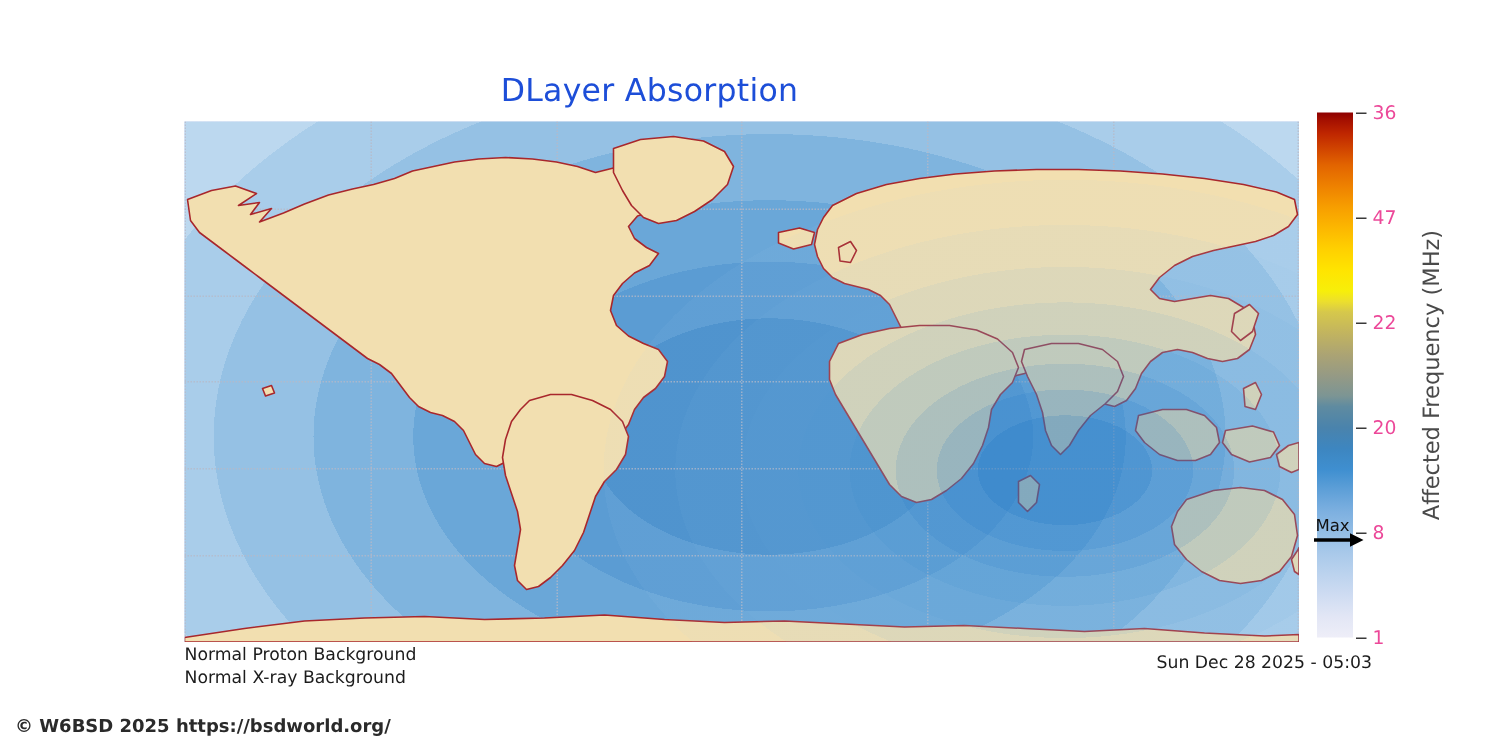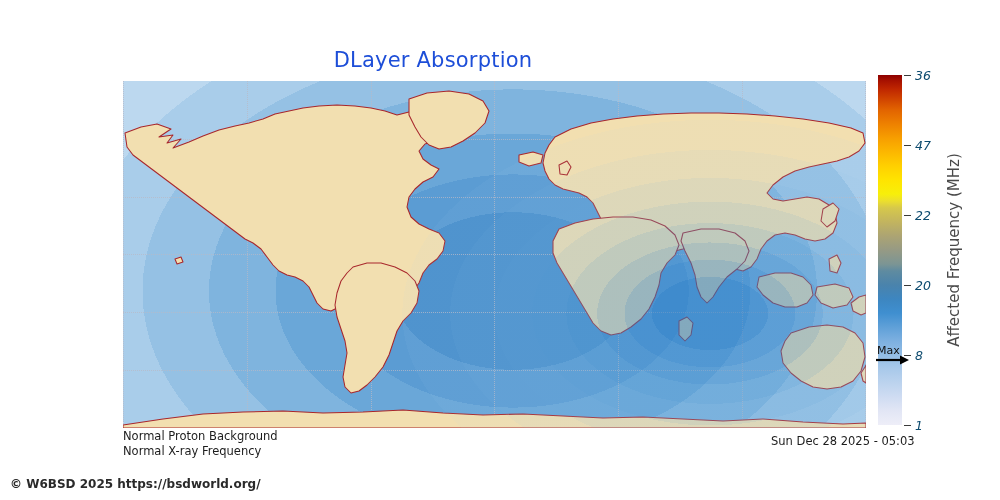--- a/index.html
+++ b/index.html
@@ -64,21 +64,21 @@
       #aca473 54%,  #c2b45f 58%,
       #d6c84b 62%,  #ecdf2d 64%,
       #f7ef0a 66%,  #ffe400 70%,
       #ffd000 74%,  #fcb700 78%,
       #f79e00 82%,  #ee8100 86%,
       #e26400 90%,  #d14500 93%,
       #bf2600 96%,  #a51000 98.5%,
       #8d0000 100%);
   }
   .cb-tick{position:absolute;left:904px;width:7px;height:0;border-top:1.4px solid #3a3a3a;}
-  .cb-lbl{position:absolute;left:915px;font-size:12.5px;color:#0c4a6e;transform:translateY(-50%);font-style:italic;}
+  .cb-lbl{position:absolute;left:915px;font-size:12.5px;color:#ec4899;transform:translateY(-50%);}
   .cb-title{
     position:absolute;left:919px;top:75px;width:350px;height:24px;
     transform-origin:0 0;transform:rotate(-90deg) translate(-350px,26px);
     text-align:center;font-size:15px;color:#4a4a4a;
   }
   .maxmark{position:absolute;left:876px;width:34px;height:22px;}
   .maxmark .mtxt{position:absolute;left:1px;top:-1px;font-size:11px;color:#111;}
   .maxmark svg{position:absolute;left:0;top:9px;}
 
   
@@ -213,17 +213,17 @@
     <span class="mtxt">Max</span>
     <svg width="34" height="12" viewBox="0 0 34 12">
       <line x1="0" y1="6" x2="25" y2="6" stroke="#000" stroke-width="2.2"></line>
       <polygon points="24,1.5 33,6 24,10.5" fill="#000"></polygon>
     </svg>
   </div>
 
   <div class="cb-title">Affected Frequency (MHz)</div>
 
   <div class="foot foot-l1">Normal Proton Background</div>
-  <div class="foot foot-l2">Normal X-ray Frequency</div>
+  <div class="foot foot-l2">Normal X-ray Background</div>
   <div class="foot foot-date">Sun Dec 28 2025 - 05:03</div>
   <div class="copy">© W6BSD 2025 https://bsdworld.org/</div>
 
 </div>
 
 </body></html>

